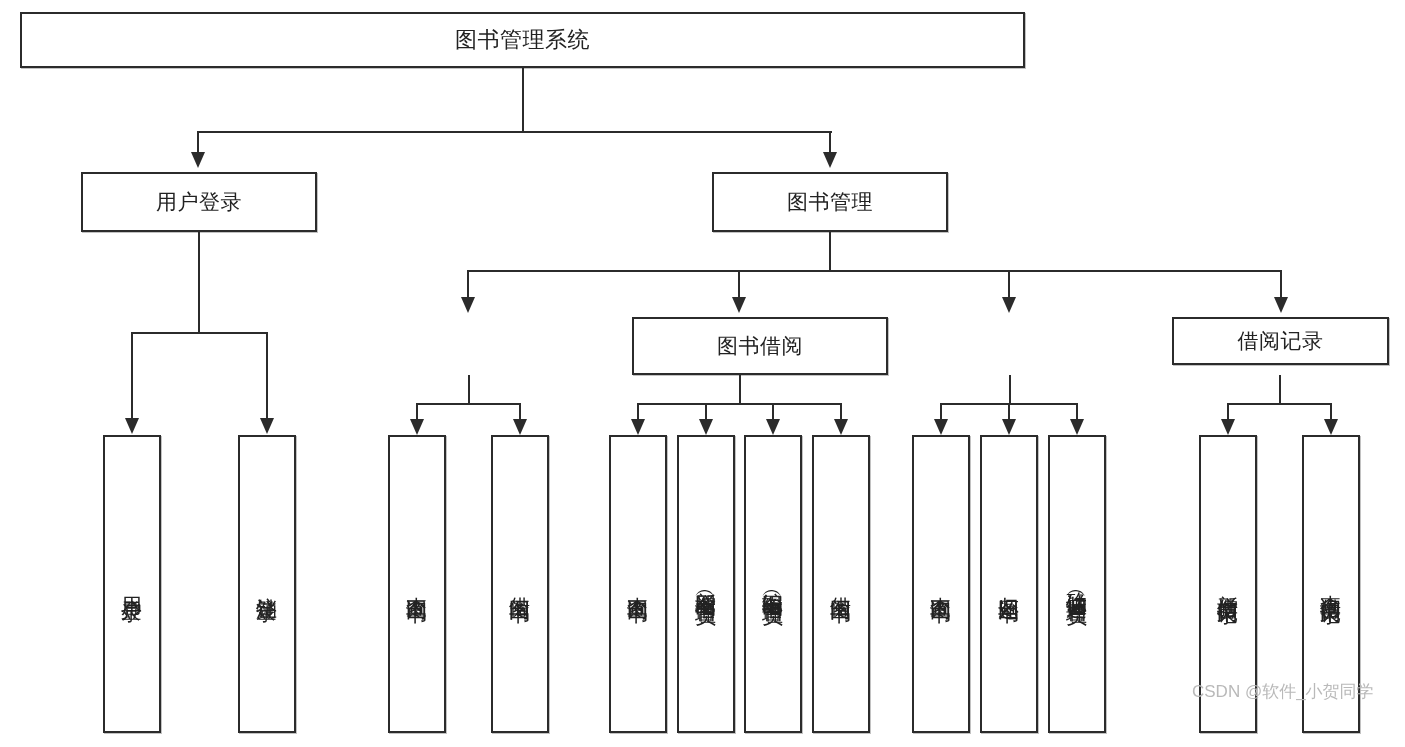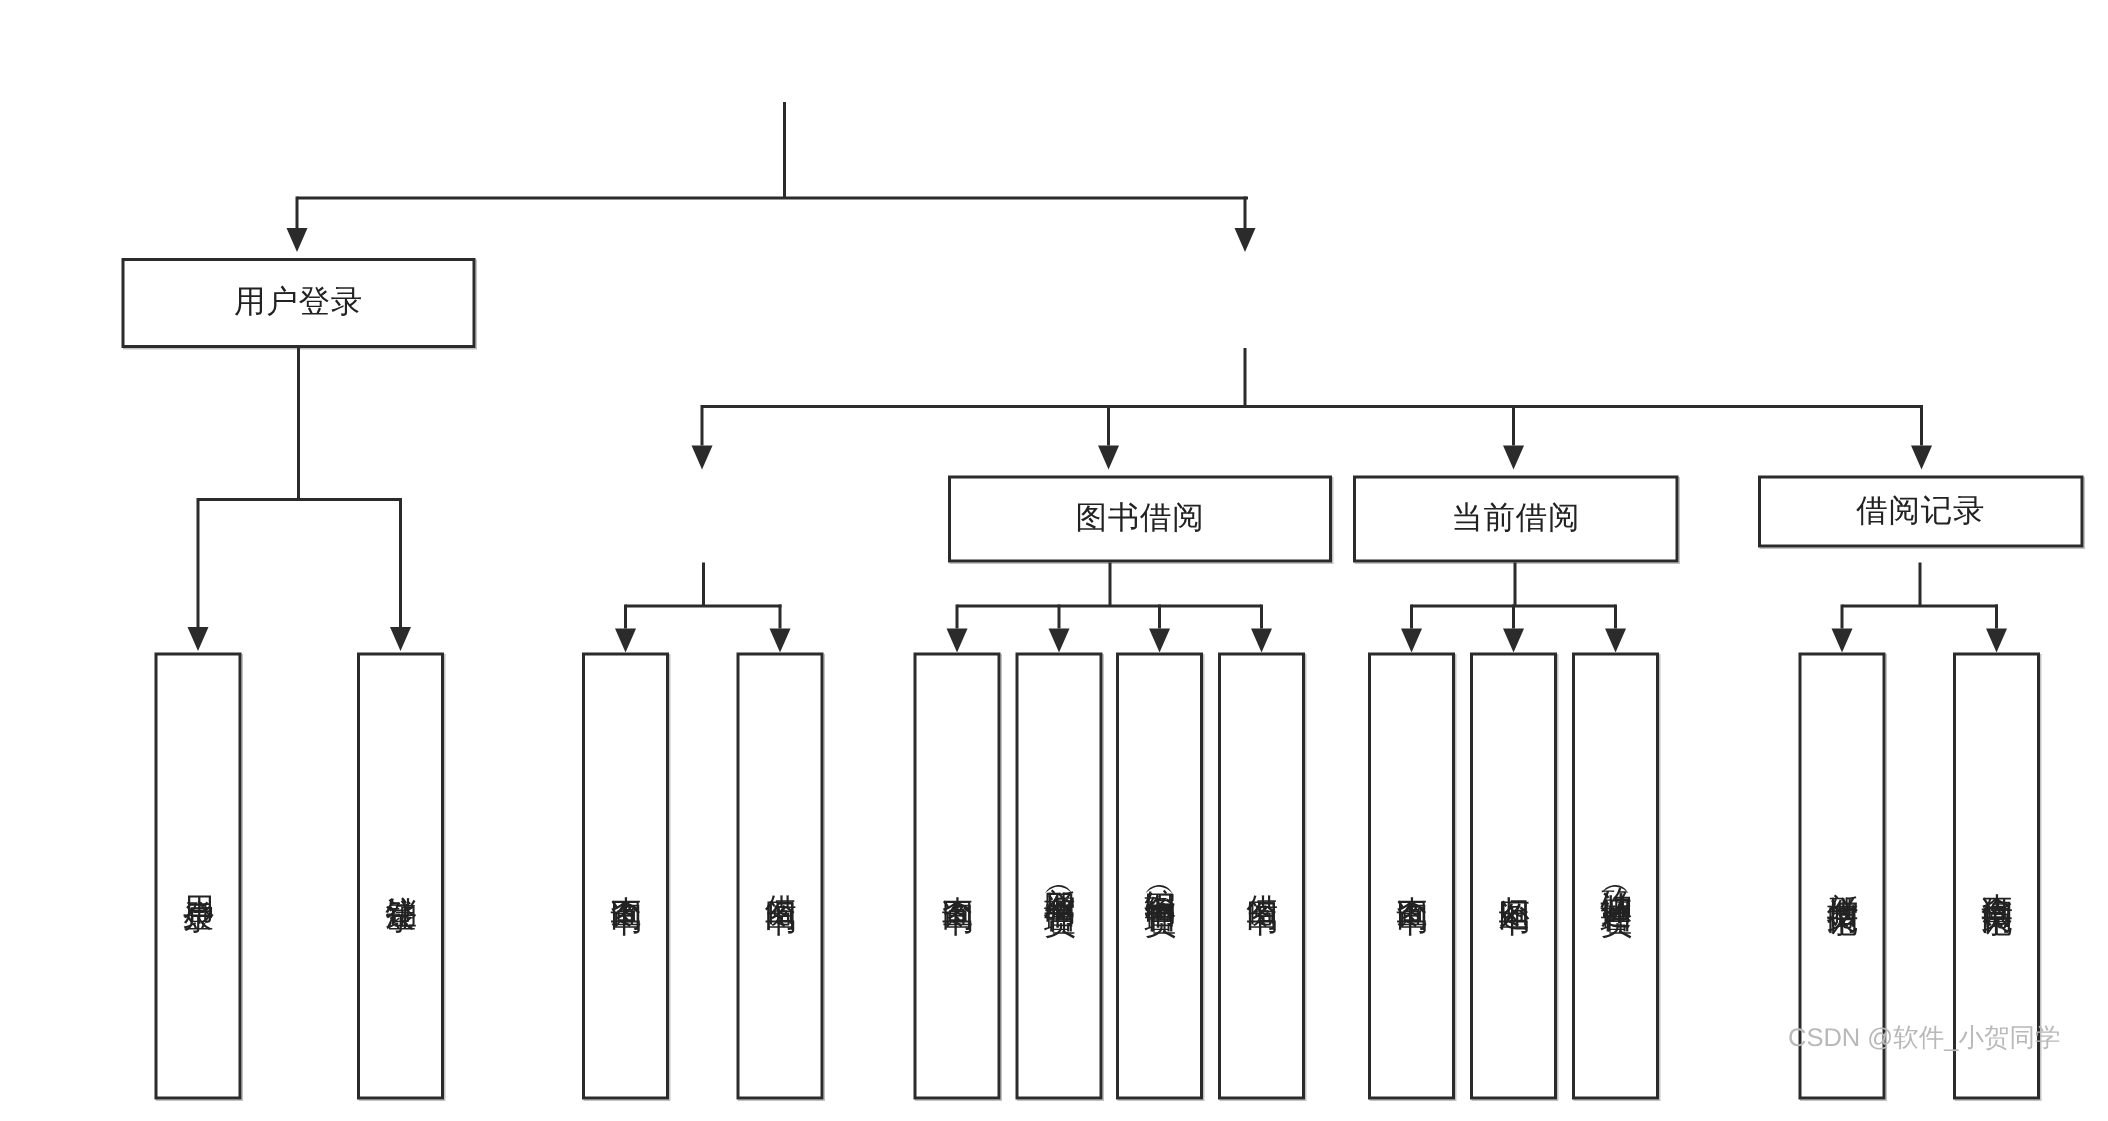--- a/index.html
+++ b/index.html
@@ -81,30 +81,36 @@
     font-size: 17px;
     white-space: nowrap;
     user-select: none;
   }
 </style>
 </head>
 <body>
 
 <div id="canvas">
 
+  <div class="node horiz root" style="left:20px; top:12px; width:1005px; height:56px;">
+    <span class="label">图书管理系统</span>
+  </div>
 
   <div class="ln v" style="left:522px; top:68px; width:2px; height:64px;"></div>
   <div class="ln h" style="left:198px; top:131px; width:634px; height:2px;"></div>
   <div class="ln v" style="left:197px; top:131px; width:2px; height:21px;"></div>
   <div class="arrow" style="left:191px; top:152px;"></div>
   <div class="ln v" style="left:829px; top:131px; width:2px; height:21px;"></div>
   <div class="arrow" style="left:823px; top:152px;"></div>
 
   <div class="node horiz" style="left:81px; top:172px; width:236px; height:60px;">
     <span class="label">用户登录</span>
+  </div>
+  <div class="node horiz" style="left:712px; top:172px; width:236px; height:60px;">
+    <span class="label">图书管理</span>
   </div>
 
   <div class="ln v" style="left:198px; top:232px; width:2px; height:101px;"></div>
   <div class="ln h" style="left:132px; top:332px; width:135px; height:2px;"></div>
   <div class="ln v" style="left:131px; top:332px; width:2px; height:86px;"></div>
   <div class="arrow" style="left:125px; top:418px;"></div>
   <div class="ln v" style="left:266px; top:332px; width:2px; height:86px;"></div>
   <div class="arrow" style="left:260px; top:418px;"></div>
 
   <div class="ln v" style="left:829px; top:232px; width:2px; height:39px;"></div>
@@ -114,23 +120,20 @@
   <div class="ln v" style="left:738px; top:270px; width:2px; height:27px;"></div>
   <div class="arrow" style="left:732px; top:297px;"></div>
   <div class="ln v" style="left:1008px; top:270px; width:2px; height:27px;"></div>
   <div class="arrow" style="left:1002px; top:297px;"></div>
   <div class="ln v" style="left:1280px; top:270px; width:2px; height:27px;"></div>
   <div class="arrow" style="left:1274px; top:297px;"></div>
 
   <div class="node horiz" style="left:632px; top:317px; width:256px; height:58px;">
     <span class="label">图书借阅</span>
   </div>
-  <div class="node horiz" style="left:902px; top:317px; width:217px; height:58px;">
-    <span class="label">当前借阅</span>
-  </div>
   <div class="node horiz" style="left:1172px; top:317px; width:217px; height:48px;">
     <span class="label">借阅记录</span>
   </div>
 
   <div class="ln v" style="left:468px; top:375px; width:2px; height:29px;"></div>
   <div class="ln h" style="left:417px; top:403px; width:104px; height:2px;"></div>
   <div class="ln v" style="left:416px; top:403px; width:2px; height:16px;"></div>
   <div class="arrow" style="left:410px; top:419px;"></div>
   <div class="ln v" style="left:519px; top:403px; width:2px; height:16px;"></div>
   <div class="arrow" style="left:513px; top:419px;"></div>

